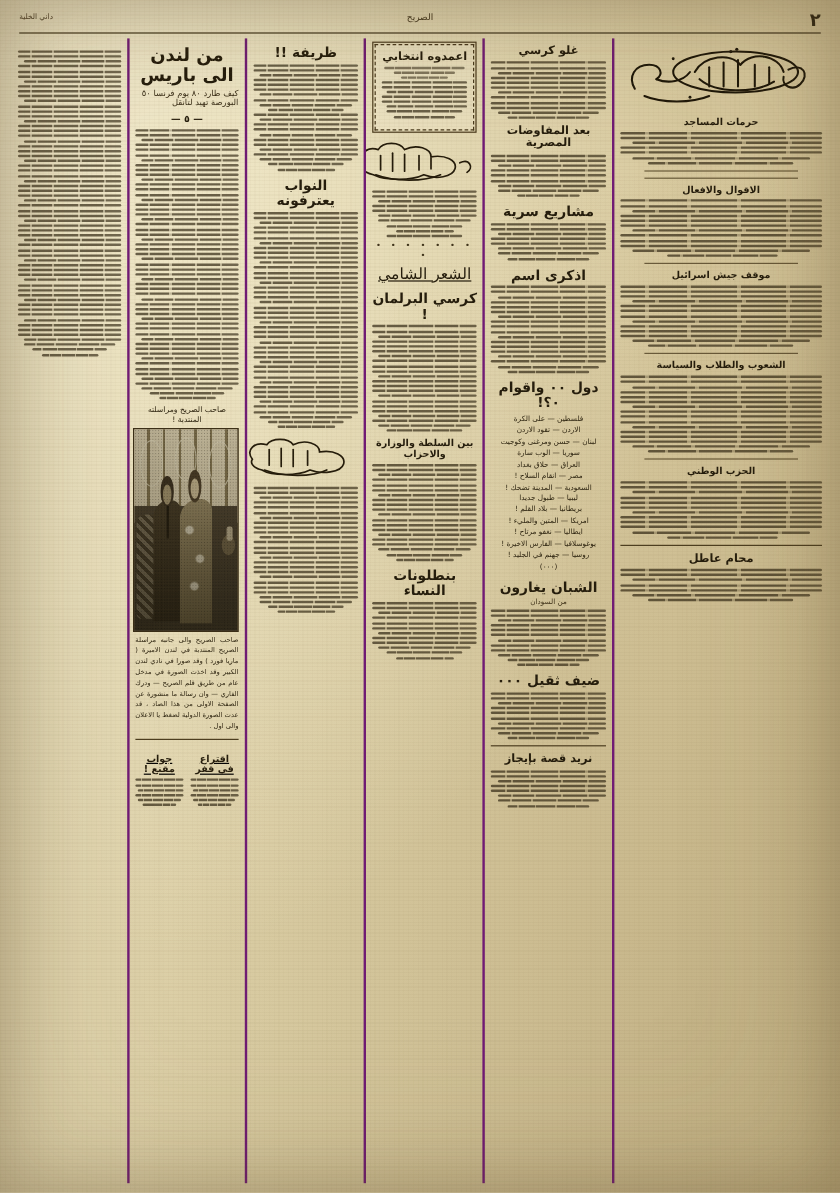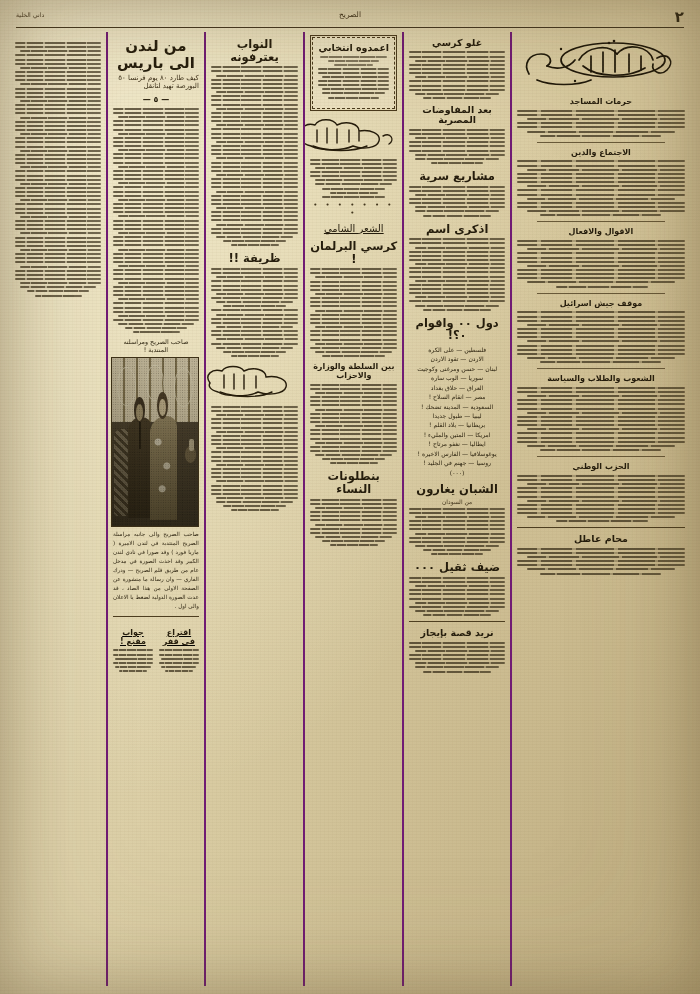--- a/index.html
+++ b/index.html
@@ -74,21 +74,21 @@
     text-align:center;color:#241c0c;
     font-weight:bold;
     margin:6px 0 3px 0;
     line-height:1.1;
     letter-spacing:-.2px;
   }
   .hd-xl{font-size:15px;}
   .hd-lg{font-size:11.5px;}
   .hd-md{font-size:9.5px;}
   .hd-sm{font-size:8px;}
-  .hd-ul{text-decoration:underline;font-size:10px;font-weight:normal;}
+  .hd-ul{text-decoration:underline;font-size:13px;font-weight:normal;}
   .kicker{font-size:7px;text-align:right;color:#3a2e18;margin:2px 0 2px;}
   .byline{font-size:6px;text-align:center;color:#41341b;margin-top:-1px;}
 
   
   .para{margin:3px 0;}
   .ln{
     height:2px;margin:2.15px 0;border-radius:1px;
     background:linear-gradient(90deg,
       rgba(48,38,18,.80) 0 12%, rgba(48,38,18,.30) 12% 14%,
       rgba(48,38,18,.80) 14% 33%, rgba(48,38,18,.28) 33% 35%,
@@ -278,39 +278,20 @@
             <div class="ln i2"></div>
           <div class="ln i1"></div>
             <div class="ln i1"></div>
             <div class="ln i3"></div>
           <div class="ln i4"></div>
         </div>
       </div>
 
       <div class="sep"></div>
 
-      <div>
-        <div class="hd hd-sm">الاجتماع والدين</div>
-        <div class="para">
-          <div class="ln i1"></div>
-            <div class="ln i1"></div>
-            <div class="ln i2"></div>
-          <div class="ln i1"></div>
-            <div class="ln i1"></div>
-            <div class="ln i1"></div>
-          <div class="ln i2"></div>
-            <div class="ln i1"></div>
-            <div class="ln i1"></div>
-          <div class="ln i3"></div>
-            <div class="ln i1"></div>
-            <div class="ln i1"></div>
-          <div class="ln i2"></div>
-            <div class="ln i4"></div>
-        </div>
-      </div>
 
       <div class="sep"></div>
 
       <div>
         <div class="hd hd-sm">الاقوال والافعال</div>
         <div class="para">
           <div class="ln i1"></div>
             <div class="ln i1"></div>
             <div class="ln i2"></div>
           <div class="ln i1"></div>
@@ -675,20 +656,48 @@
           <div class="ln i3"></div>
             <div class="ln i4"></div>
             <div class="ln i5"></div>
         </div>
       </div>
     </div>
 
     <div class="col c4">
 
       <div>
+        <div class="hd hd-lg">ظريفة !!</div>
+        <div class="para">
+          <div class="ln i1"></div>
+            <div class="ln i1"></div>
+            <div class="ln i2"></div>
+          <div class="ln i1"></div>
+            <div class="ln i1"></div>
+            <div class="ln i1"></div>
+          <div class="ln i2"></div>
+            <div class="ln i1"></div>
+            <div class="ln i3"></div>
+          <div class="ln i4 c"></div>
+          <div class="ln i1"></div>
+            <div class="ln i2"></div>
+            <div class="ln i1"></div>
+          <div class="ln i1"></div>
+            <div class="ln i3"></div>
+          <div class="ln i1"></div>
+            <div class="ln i1"></div>
+            <div class="ln i2"></div>
+          <div class="ln i1"></div>
+            <div class="ln i3"></div>
+            <div class="ln i4"></div>
+          <div class="ln i5"></div>
+        </div>
+      </div>
+
+      <div>
         <div class="hd hd-lg">النواب يعترفونه</div>
         <div class="para">
           <div class="ln i1"></div>
             <div class="ln i1"></div>
             <div class="ln i2"></div>
           <div class="ln i1"></div>
             <div class="ln i1"></div>
             <div class="ln i1"></div>
           <div class="ln i2"></div>
             <div class="ln i1"></div>
@@ -721,48 +730,20 @@
             <div class="ln i2"></div>
             <div class="ln i1"></div>
           <div class="ln i1"></div>
             <div class="ln i1"></div>
             <div class="ln i2"></div>
           <div class="ln i1"></div>
             <div class="ln i1"></div>
             <div class="ln i3"></div>
           <div class="ln i4"></div>
             <div class="ln i5"></div>
-        </div>
-      </div>
-
-      <div>
-        <div class="hd hd-lg">ظريفة !!</div>
-        <div class="para">
-          <div class="ln i1"></div>
-            <div class="ln i1"></div>
-            <div class="ln i2"></div>
-          <div class="ln i1"></div>
-            <div class="ln i1"></div>
-            <div class="ln i1"></div>
-          <div class="ln i2"></div>
-            <div class="ln i1"></div>
-            <div class="ln i3"></div>
-          <div class="ln i4 c"></div>
-          <div class="ln i1"></div>
-            <div class="ln i2"></div>
-            <div class="ln i1"></div>
-          <div class="ln i1"></div>
-            <div class="ln i3"></div>
-          <div class="ln i1"></div>
-            <div class="ln i1"></div>
-            <div class="ln i2"></div>
-          <div class="ln i1"></div>
-            <div class="ln i3"></div>
-            <div class="ln i4"></div>
-          <div class="ln i5"></div>
         </div>
       </div>
 
       <div class="cloudhd">
         <svg width="96" height="36" viewBox="0 0 96 36" aria-hidden="true">
           <g fill="none" stroke="#241b0a" stroke-width="1.4" stroke-linecap="round">
             <path d="M8 20 C2 12, 10 5, 20 8 C24 2, 38 2, 42 8 C52 3, 64 7, 64 14
                      C76 12, 86 17, 84 24 C82 31, 66 33, 56 29 C46 34, 24 34, 16 29
                      C8 27, 6 23, 8 20 Z"></path>
             <path d="M22 25 L22 12"></path>

